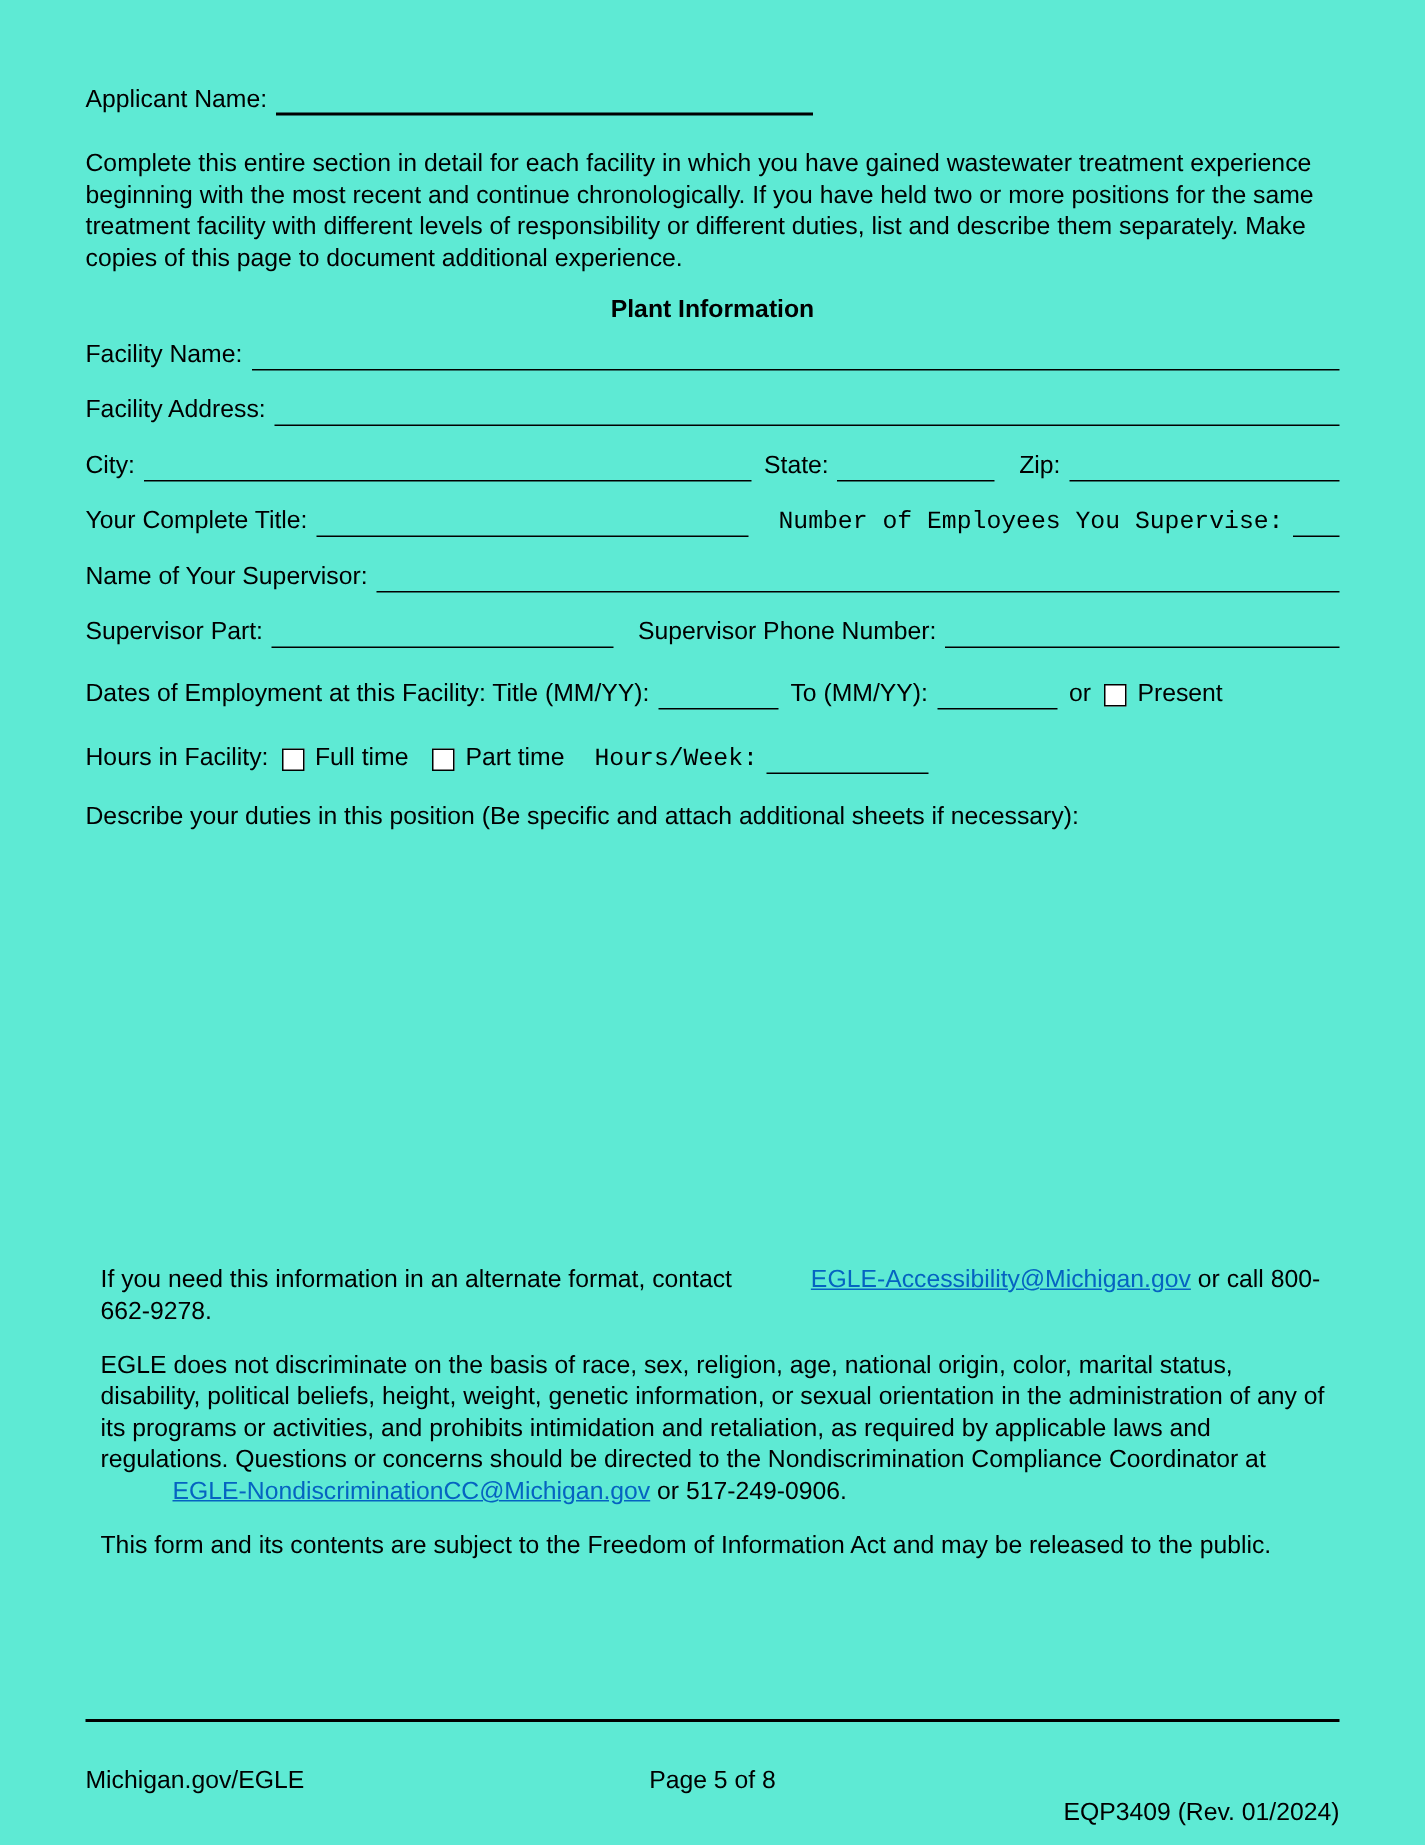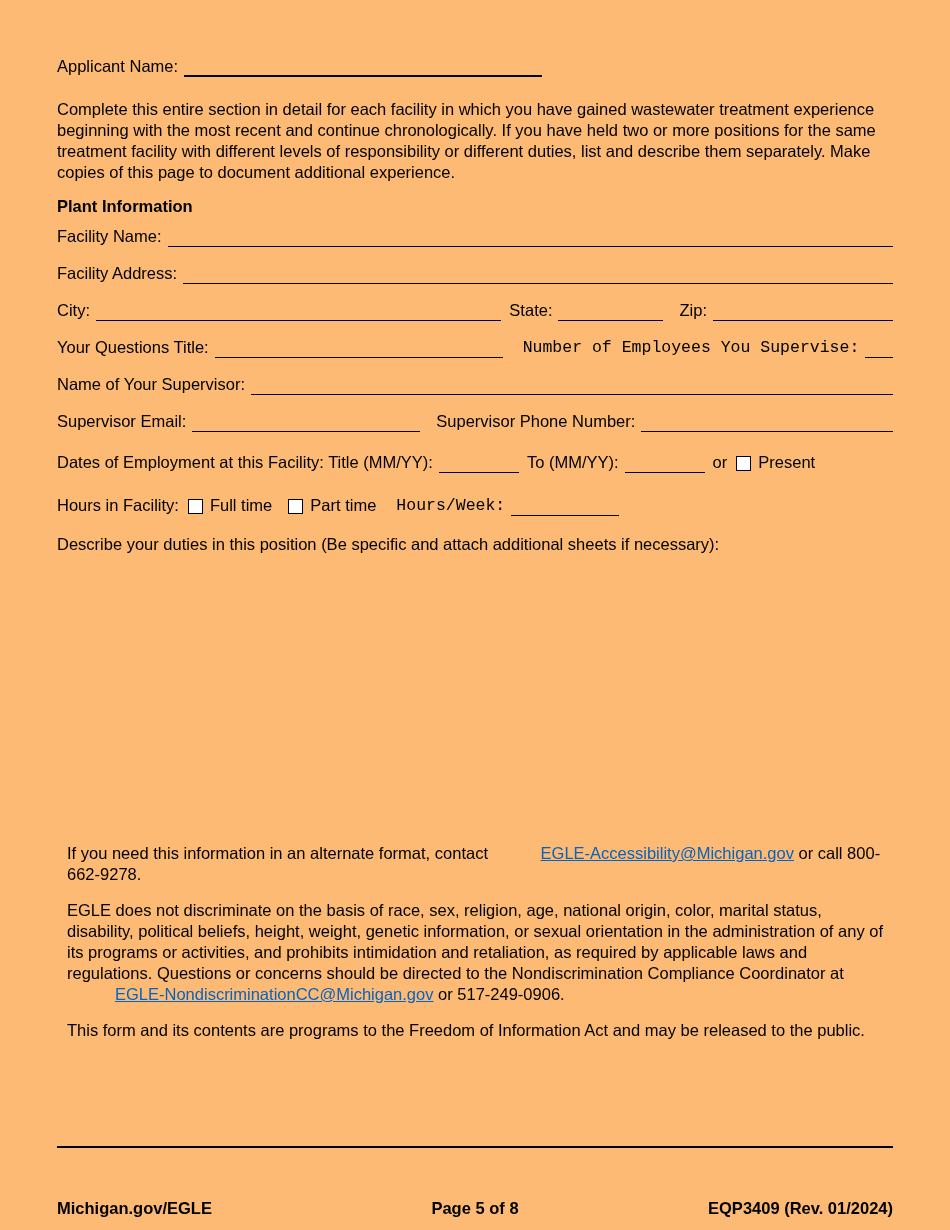--- a/index.html
+++ b/index.html
@@ -3,47 +3,47 @@
 <meta charset="utf-8">
 <style>
   * { box-sizing: border-box; margin: 0; padding: 0; }
   html, body { background: #ffffff; }
   body {
     width: 950px; height: 1230px;
     color: #000;
     font-family: "Liberation Sans", "DejaVu Sans", sans-serif;
     font-size: 16.5px; line-height: 21px;
   }
-  .page { position: relative; width: 950px; height: 1230px; padding: 56px 57px 0 57px; overflow: hidden; background: #fdba74; }
+  .page { position: relative; width: 950px; height: 1230px; padding: 56px 57px 0 57px; overflow: hidden; background: #5eead4; }
 
   .row { display: flex; align-items: flex-end; margin-bottom: 16px; }
   .lbl { white-space: nowrap; }
   .fl { border-bottom: 1px solid #000; height: 21px; margin-left: 6px; flex: 0 0 auto; }
   .fl.grow { flex: 1 1 auto; }
   .fl.thick { border-bottom-width: 2px; }
 
   .h1 { font-weight: bold; margin-bottom: 5px; }
   .applicant { margin-bottom: 22px; }
   .intro { margin-bottom: 13px; }
-  .plant-title { margin-top: 12px; margin-bottom: 9px; }
+  .plant-title { margin-top: 12px; margin-bottom: 9px; text-align: center; }
   .row.dates { margin-top: 20px; margin-bottom: 22px; }
   .row.hours { margin-bottom: 18px; text-align: right; }
   .ml8 { margin-left: 8px; }
   .ml16 { margin-left: 16px; }
   .ml20 { margin-left: 20px; font-family: Liberation Mono, monospace; }
 
   .cb { flex: 0 0 auto; width: 15px; height: 15px; border: 1.5px solid #000; background: #fff; margin: 0 7px 2px 9px; }
 
   .duties-space { height: 288px; }
 
   .notice { padding-left: 10px; margin-bottom: 15px; }
   .notice.last { margin-bottom: 0; }
   .link { color: #0563c1; text-decoration: underline; cursor: pointer; padding-left: 48px; }
 
-  .footer { position: absolute; left: 57px; right: 57px; top: 1146px; border-top: 2px solid #000; padding-top: 7px; display: flex; align-items: flex-end; font-weight: bold; }
+  .footer { position: absolute; left: 57px; right: 57px; top: 1146px; border-top: 2px solid #000; padding-top: 7px; display: flex; align-items: center; }
   .f-left { flex: 1; text-align: left; white-space: nowrap; }
   .f-center { flex: 1; text-align: center; white-space: nowrap; }
   .f-right { flex: 1; text-align: right; white-space: nowrap; margin-top: 43px; }
 </style>
 </head>
 <body>
 
 <div class="page">
 
   <div class="row applicant">
@@ -69,33 +69,33 @@
   <div class="row">
     <span class="lbl">City:</span>
     <span class="fl grow"></span>
     <span class="lbl ml8">State:</span>
     <span class="fl" style="width:105px"></span>
     <span class="lbl ml16">Zip:</span>
     <span class="fl" style="width:180px"></span>
   </div>
 
   <div class="row">
-    <span class="lbl">Your Questions Title:</span>
+    <span class="lbl">Your Complete Title:</span>
     <span class="fl" style="width:288px"></span>
     <span class="lbl ml20">Number of Employees You Supervise:</span>
     <span class="fl grow"></span>
   </div>
 
   <div class="row">
     <span class="lbl">Name of Your Supervisor:</span>
     <span class="fl grow"></span>
   </div>
 
   <div class="row">
-    <span class="lbl">Supervisor Email:</span>
+    <span class="lbl">Supervisor Part:</span>
     <span class="fl" style="width:228px"></span>
     <span class="lbl ml16">Supervisor Phone Number:</span>
     <span class="fl grow"></span>
   </div>
 
   <div class="row dates">
     <span class="lbl">Dates of Employment at this Facility: Title (MM/YY):</span>
     <span class="fl" style="width:80px"></span>
     <span class="lbl ml8">To (MM/YY):</span>
     <span class="fl" style="width:80px"></span>
@@ -115,21 +115,21 @@
   </div>
 
   <p>Describe your duties in this position (Be specific and attach additional sheets if necessary):</p>
 
   <div class="duties-space"></div>
 
   <p class="notice"><span>If you need this information in an alternate format, contact </span><a class="link">EGLE-Accessibility@Michigan.gov</a><span> or call 800-662-9278.</span></p>
 
   <p class="notice"><span>EGLE does not discriminate on the basis of race, sex, religion, age, national origin, color, marital status, disability, political beliefs, height, weight, genetic information, or sexual orientation in the administration of any of its programs or activities, and prohibits intimidation and retaliation, as required by applicable laws and regulations. Questions or concerns should be directed to the Nondiscrimination Compliance Coordinator at </span><a class="link">EGLE-NondiscriminationCC@Michigan.gov</a><span> or 517-249-0906.</span></p>
 
-  <p class="notice last">This form and its contents are programs to the Freedom of Information Act and may be released to the public.</p>
+  <p class="notice last">This form and its contents are subject to the Freedom of Information Act and may be released to the public.</p>
 
   <div class="footer">
     <span class="f-left">Michigan.gov/EGLE</span>
     <span class="f-center">Page 5 of 8</span>
     <span class="f-right">EQP3409 (Rev. 01/2024)</span>
   </div>
 
 </div>
 
 </body></html>

